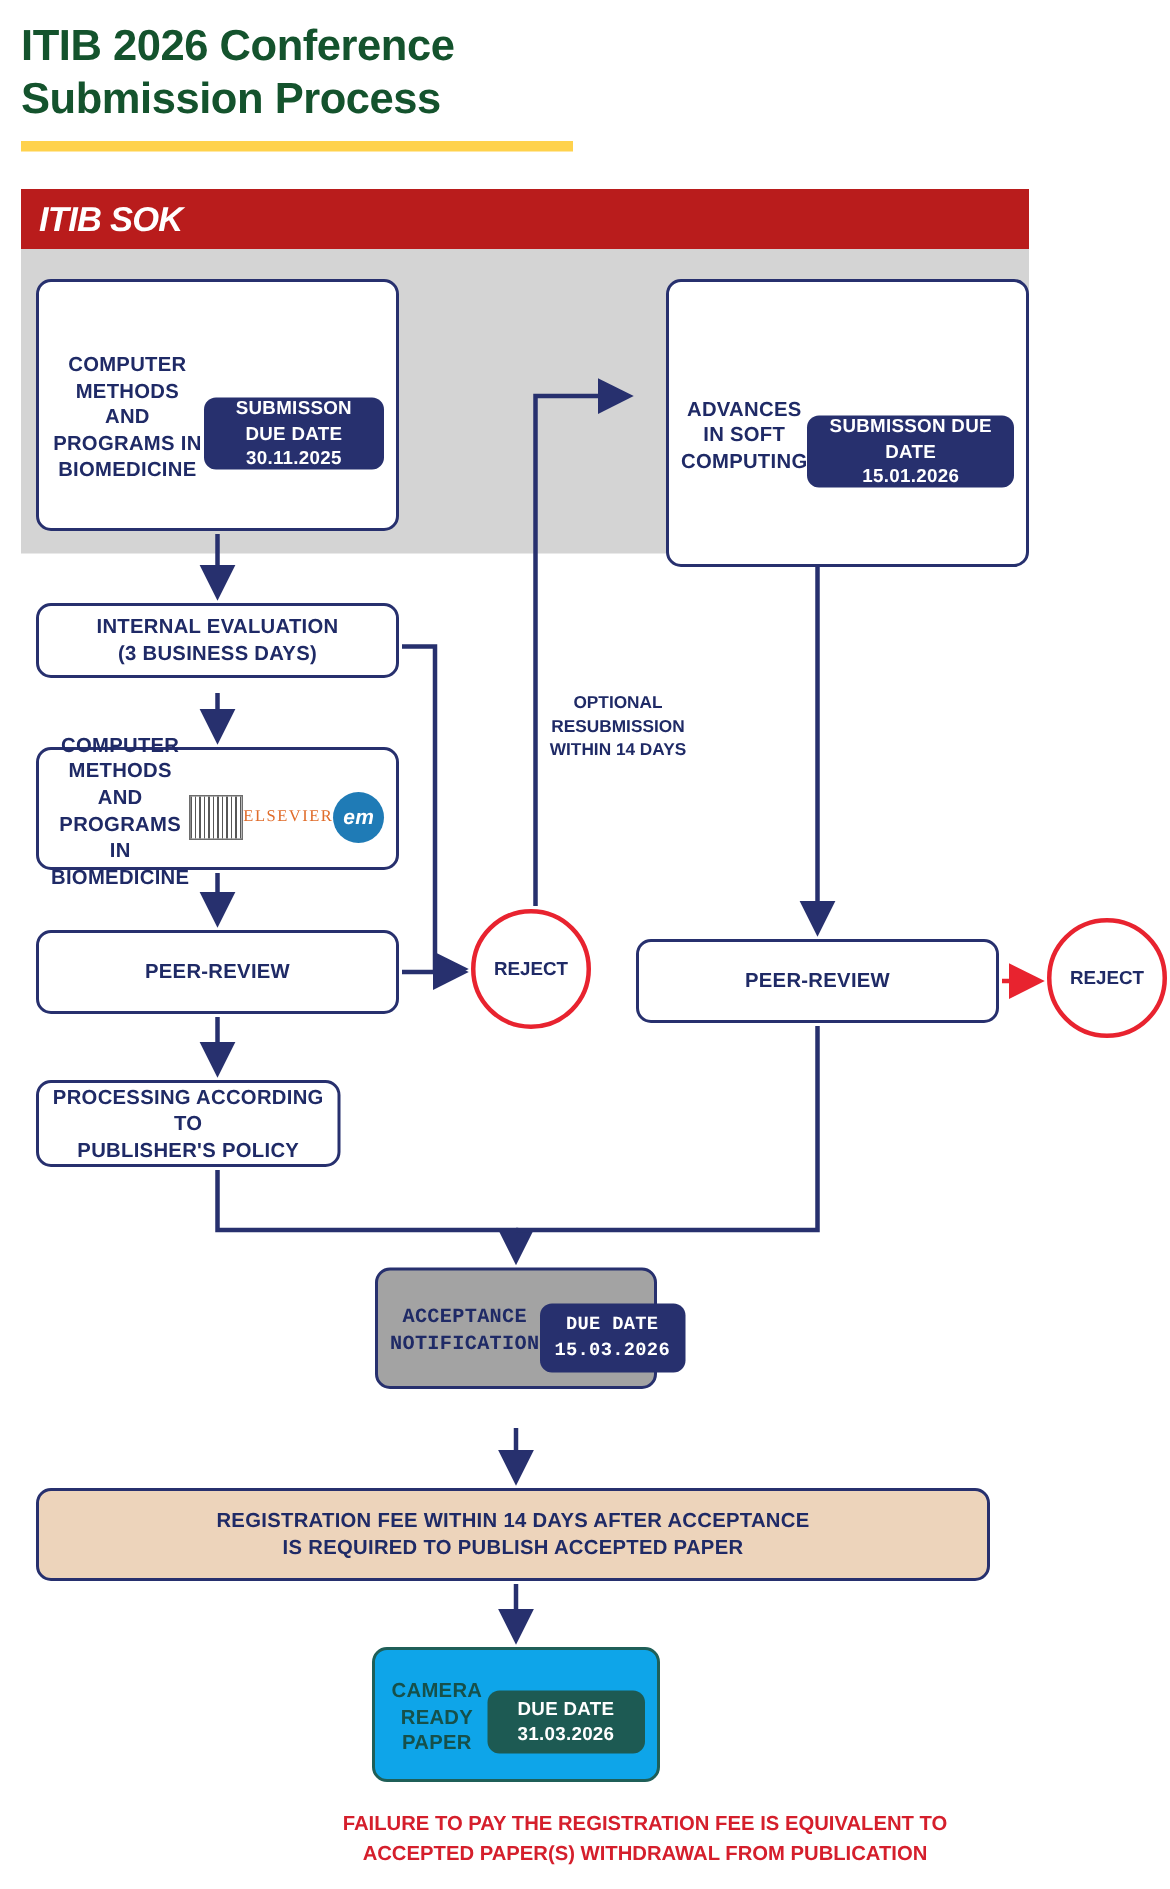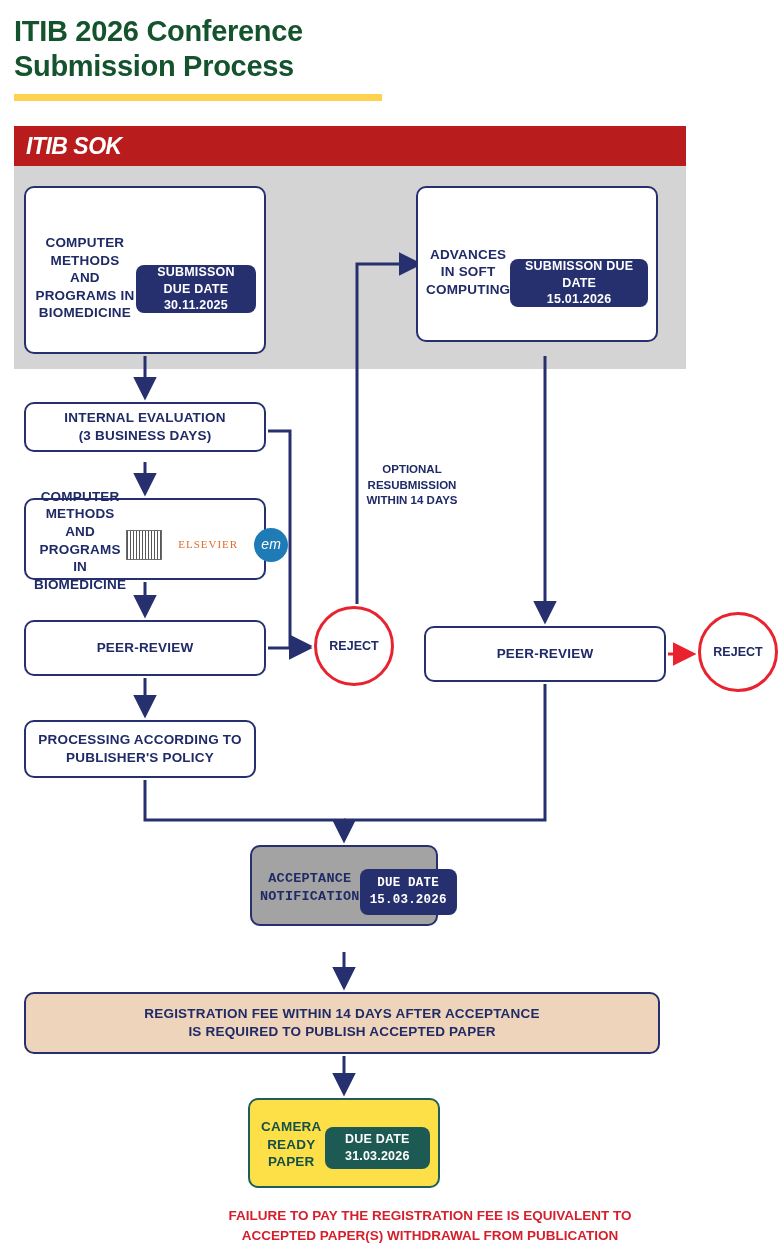--- a/index.html
+++ b/index.html
@@ -98,38 +98,37 @@
     text-align: center;
     display: flex;
     align-items: center;
     justify-content: center;
     white-space: pre-line;
     padding: 6px 10px;
   }
 
   
   #journal-left  { left: 24px;  top: 186px; width: 242px; height: 168px; justify-content: flex-start; padding-top: 22px;}
-  #journal-right { left: 416px; top: 186px; width: 242px; height: 156px; justify-content: flex-start; padding-top: 22px;}
+  #journal-right { left: 444px; top: 186px; width: 242px; height: 192px; justify-content: flex-start; padding-top: 22px;}
   #journal-left .inner-badge, #journal-right .inner-badge {
     width: 212px; height: 48px; margin-top: 22px;
   }
 
   
   #internal-eval { left: 24px; top: 402px; width: 242px; height: 50px; }
   #cmpb-box      { left: 24px; top: 498px; width: 242px; height: 82px; justify-content: flex-start; padding-top: 9px;}
   #peer-left     { left: 24px; top: 620px; width: 242px; height: 56px; }
-  #processing    { left: 24px; top: 720px; width: 232px; height: 58px; }
+  #processing    { left: 24px; top: 720px; width: 203px; height: 58px; }
   #peer-right    { left: 424px; top: 626px; width: 242px; height: 56px; }
 
   
   .logo-row {
     display: flex;
     align-items: center;
     justify-content: center;
-    gap: 16px;
     margin-top: 8px;
   }
   .logo-tree {
     width: 34px; height: 28px;
     background:
       repeating-linear-gradient(90deg, #3a3a3a 0 1px, transparent 1px 3px);
     border: 1px solid #555;
     opacity: .85;
   }
   .logo-elsevier {
@@ -138,21 +137,21 @@
     letter-spacing: 1px;
     color: #e06c2a;
     font-weight: normal;
   }
   .logo-em {
     width: 34px; height: 34px;
     border-radius: 50%;
     background: #1f7bb6;
     color: #fff;
     font-size: 14px;
-    font-weight: normal;
+    font-weight: bold;
     display: flex; align-items: center; justify-content: center;
     font-style: italic;
   }
 
   
   .reject {
     position: absolute;
     box-sizing: border-box;
     border: 3px solid #e8232f;
     border-radius: 50%;
@@ -177,21 +176,21 @@
   
   #registration {
     left: 24px; top: 992px; width: 636px; height: 62px;
     background: #edd4bb;
     font-size: 13.5px;
   }
 
   
   #camera-ready {
     left: 248px; top: 1098px; width: 192px; height: 90px;
-    background: #fde047;
+    background: #0ea5e9;
     border-color: #1f5f58;
     color: #16504a;
     justify-content: flex-start; padding-top: 9px;
   }
   #camera-ready .inner-badge {
     width: 164px; height: 42px; margin-top: 6px;
     background: #1d5a53;
   }
 
   

